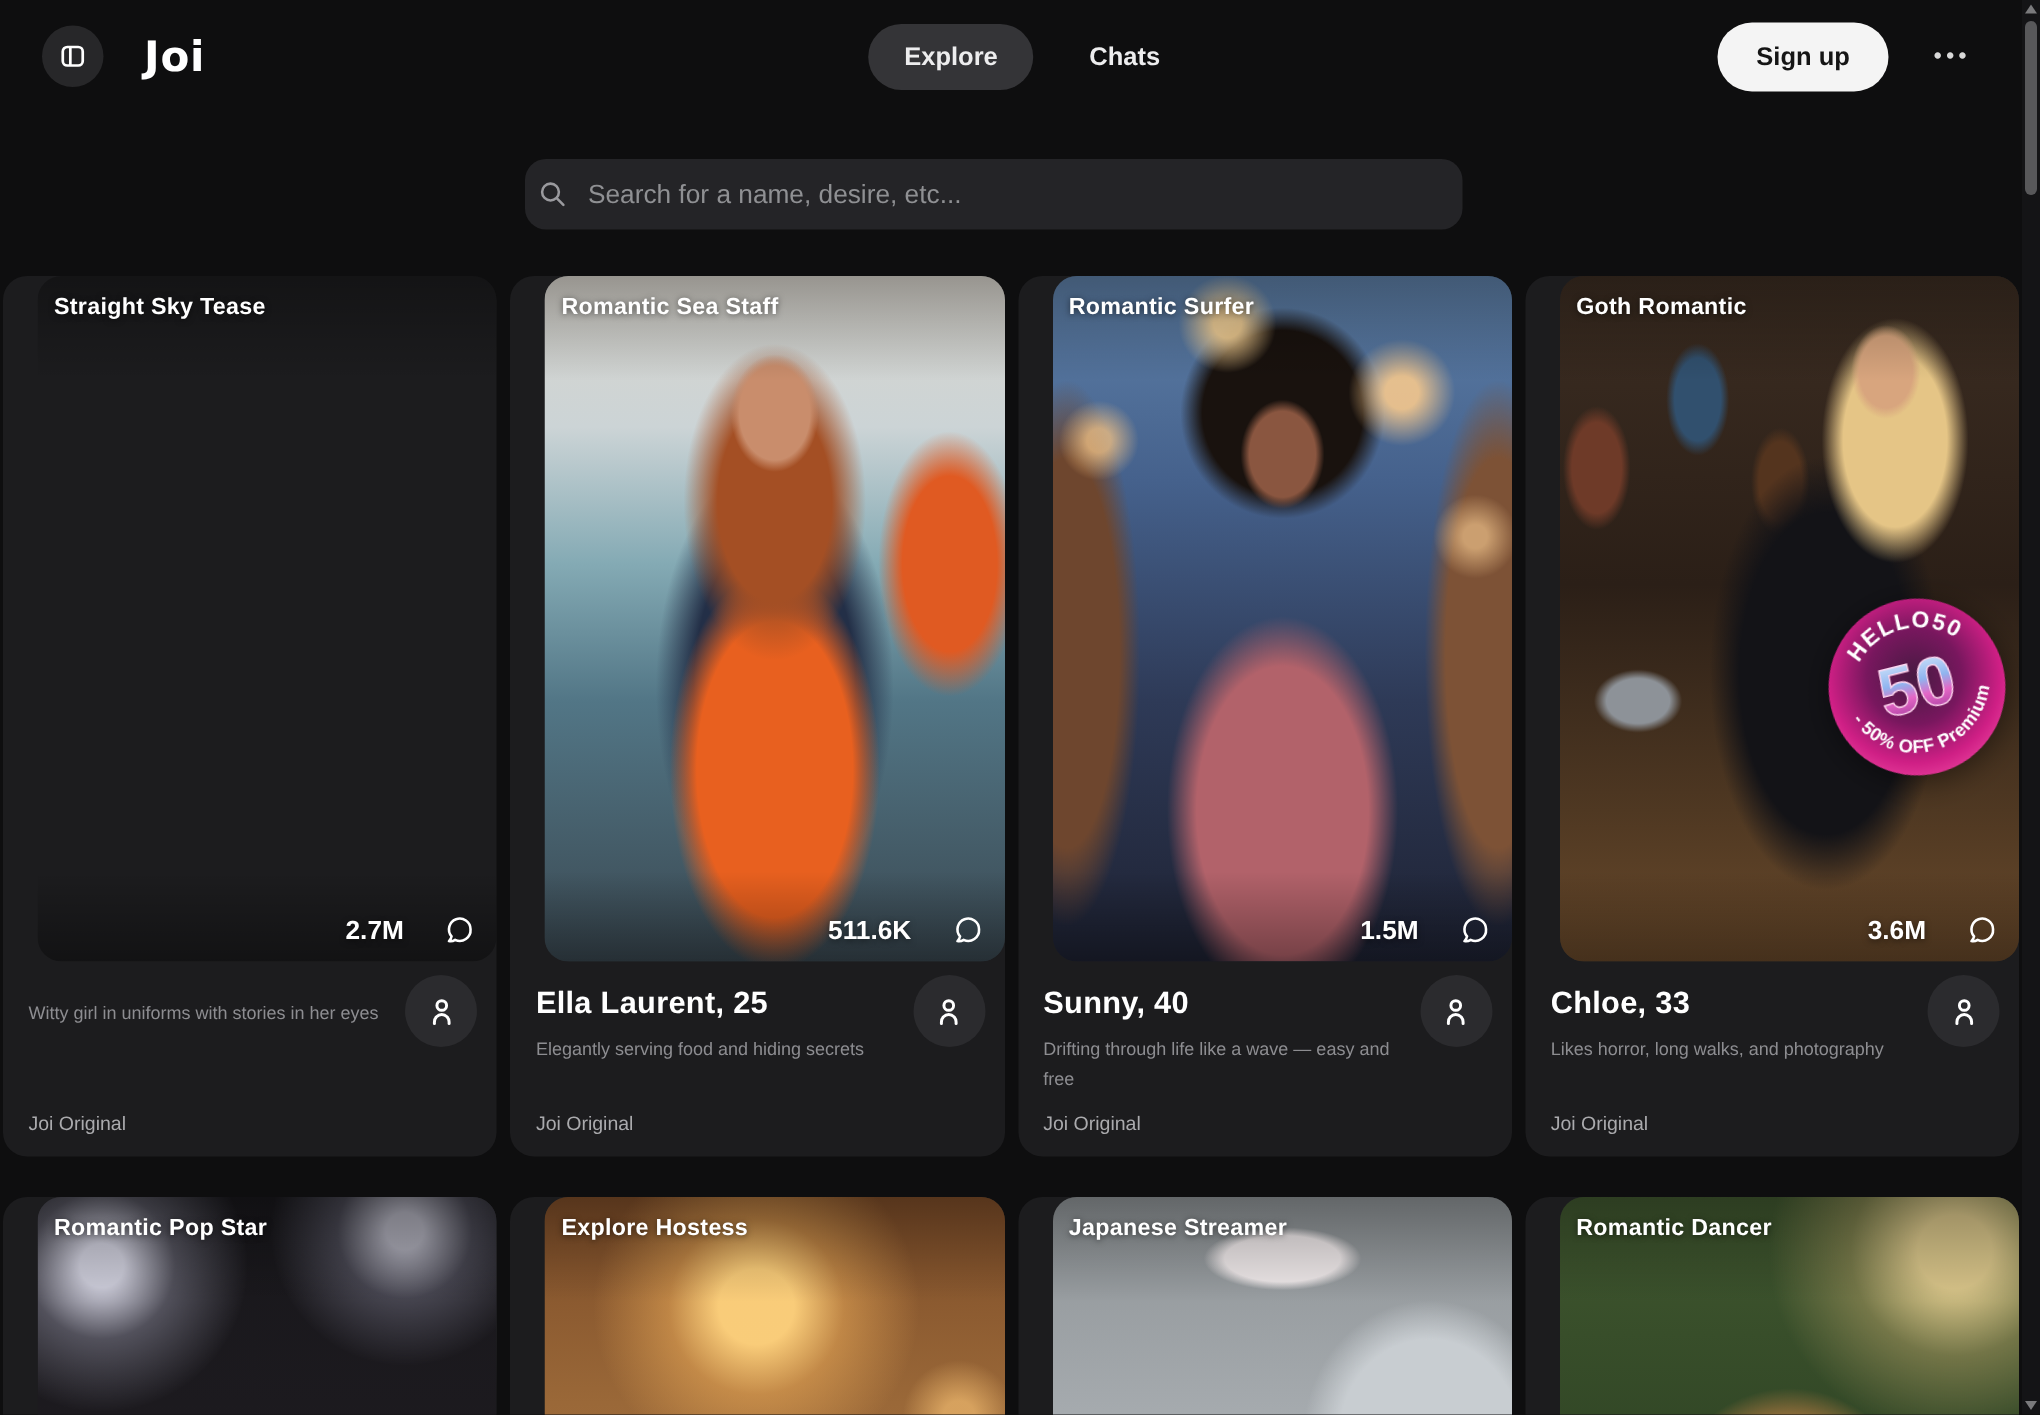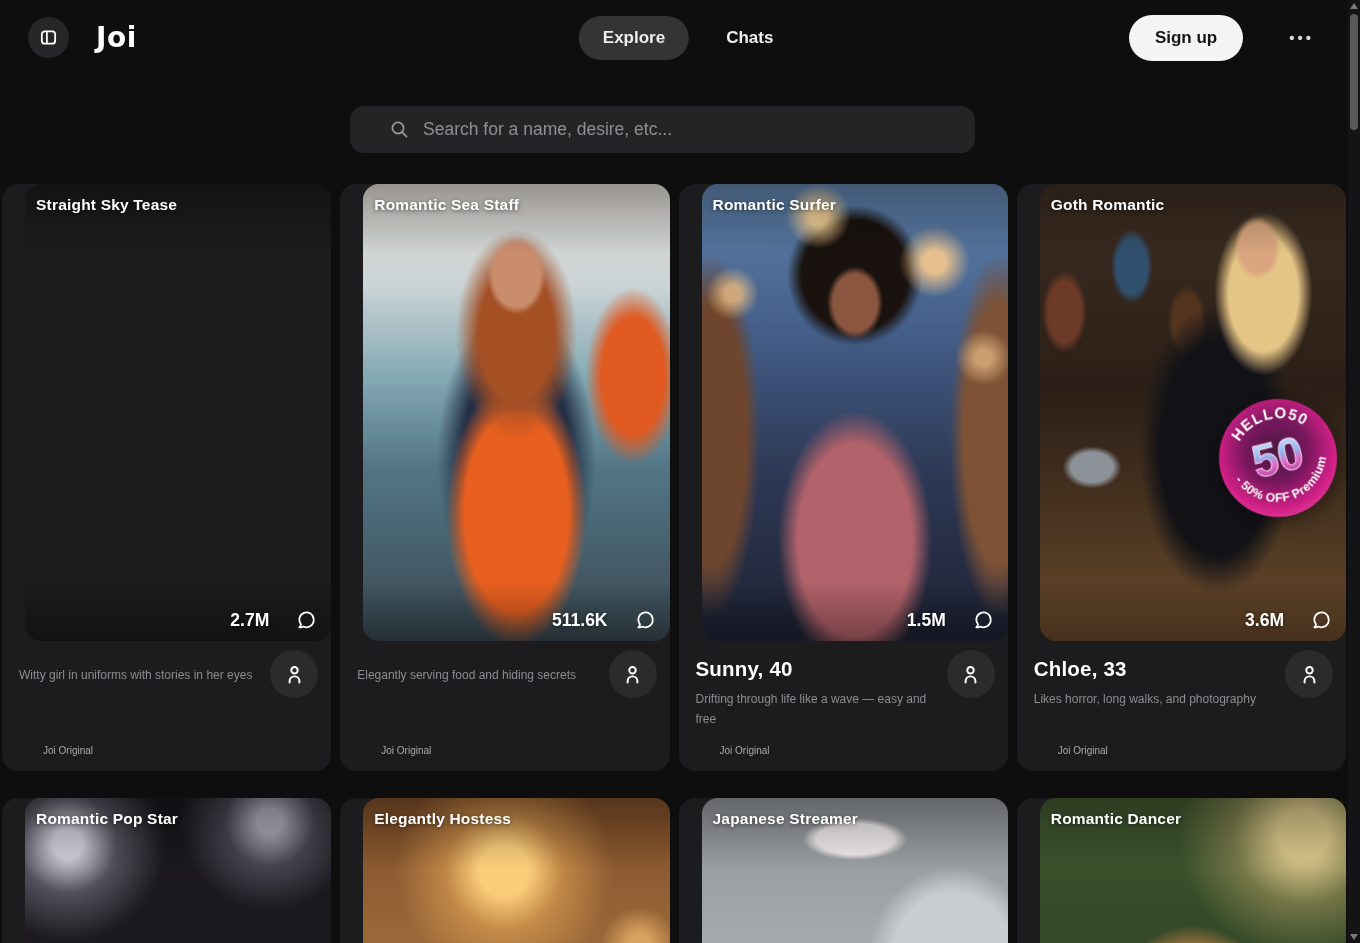--- a/index.html
+++ b/index.html
@@ -34,36 +34,36 @@
     position:absolute; left:50%; top:50%;
     transform:translate(-52%,-50%);
     display:flex; align-items:center; gap:37px;
   }
   .nav-tab {
     border:none; background:transparent; color:#ededee;
     font-size:17px; font-weight:700; cursor:pointer;
     font-family:inherit;
   }
   .nav-tab.active { background:#343437; padding:12px 24px; border-radius:999px; }
-  .header-right { margin-left:auto; display:flex; align-items:center; gap:46px; }
+  .header-right { margin-left:auto; display:flex; align-items:center; gap:30px; }
   .signup-btn {
     background:#f4f4f4; color:#151515; border:none; cursor:pointer;
     font-size:17px; font-weight:700; font-family:inherit;
     padding:13px 26px; border-radius:999px;
   }
   .menu-btn {
     background:transparent; border:none; color:#d8d8d8; cursor:pointer;
     font-size:15px; letter-spacing:3px; font-weight:700; line-height:1;
   }
 
   
   .search-wrap {
     width:625px; height:47px; margin:31px auto 0; margin-left:350px;
     background:#242427; border-radius:14px;
-    display:flex; align-items:center; gap:13px; padding:0 39px;
+    display:flex; align-items:center; gap:13px; padding:0 8px;
   }
   .search-wrap input {
     flex:1; background:transparent; border:none; outline:none;
     color:#e8e8e8; font-size:17.5px; font-family:inherit;
   }
   .search-wrap input::placeholder { color:#8f9093; }
 
   
   .grid {
     margin:31px 0 0 2px; width:1344px;
@@ -92,21 +92,21 @@
     display:flex; align-items:center; gap:26px;
     font-size:17.5px; font-weight:700;
     text-shadow:0 1px 4px rgba(0,0,0,.5);
   }
   .info { position:relative; height:130px; padding:16px 17px 16px; }
   .name { font-size:20.5px; font-weight:700; letter-spacing:.2px; }
   .desc {
     margin-top:9px; font-size:12px; line-height:1.65; color:#8d8d91;
     max-width:246px;
   }
-  .brand { position:absolute; left:17px; bottom:15px; font-size:10px; color:#aaaaad;margin-left:24px; }
+  .brand { position:absolute; left:17px; bottom:15px; font-size:13px; color:#aaaaad; }
   .avatar-btn {
     position:absolute; top:9px; right:13px;
     width:48px; height:48px; border-radius:50%;
     background:#2b2b2e; border:none; cursor:pointer;
     display:flex; align-items:center; justify-content:center;
   }
 
   
   .promo {
     position:absolute; z-index:3; top:213px; right:7px;
@@ -268,20 +268,21 @@
         <span>511.6K</span>
         <span>
           <svg width="23" height="23" viewBox="0 0 24 24" fill="none" stroke="#fff" stroke-width="1.8" stroke-linejoin="round" stroke-linecap="round">
             <path d="M19.5 11a7.5 7.5 0 1 0-13.2 4.9c-.2 1.2-.8 2.4-1.8 3.3 1.5.3 3.1-.1 4.3-.9A7.5 7.5 0 0 0 19.5 11z"></path>
           </svg>
         </span>
       </div>
     </div>
 
     <div class="info">
+      <div class="name">Ella Laurent, 25</div>
       <div class="desc">Elegantly serving food and hiding secrets</div>
       <div class="brand">Joi Original</div>
       <button class="avatar-btn">
         <span>
           <svg width="25" height="25" viewBox="0 0 24 24" fill="none" stroke="#fff" stroke-width="1.9" stroke-linecap="round">
             <circle cx="12" cy="8" r="3.1"></circle>
             <path d="M7.3 19.6v-1.1a4.7 4.7 0 0 1 9.4 0v1.1"></path>
           </svg>
         </span>
       </button>
@@ -374,21 +375,21 @@
   </div>
     <div class="card">
     <div class="card-image art-popstar">
       <div class="badge">Romantic Pop Star</div>
 
     </div>
 
   </div>
     <div class="card">
     <div class="card-image art-hostess">
-      <div class="badge">Elegantly Hostess</div>
+      <div class="badge">Explore Hostess</div>
 
     </div>
 
   </div>
     <div class="card">
     <div class="card-image art-streamer">
       <div class="badge">Japanese Streamer</div>
 
     </div>
 

